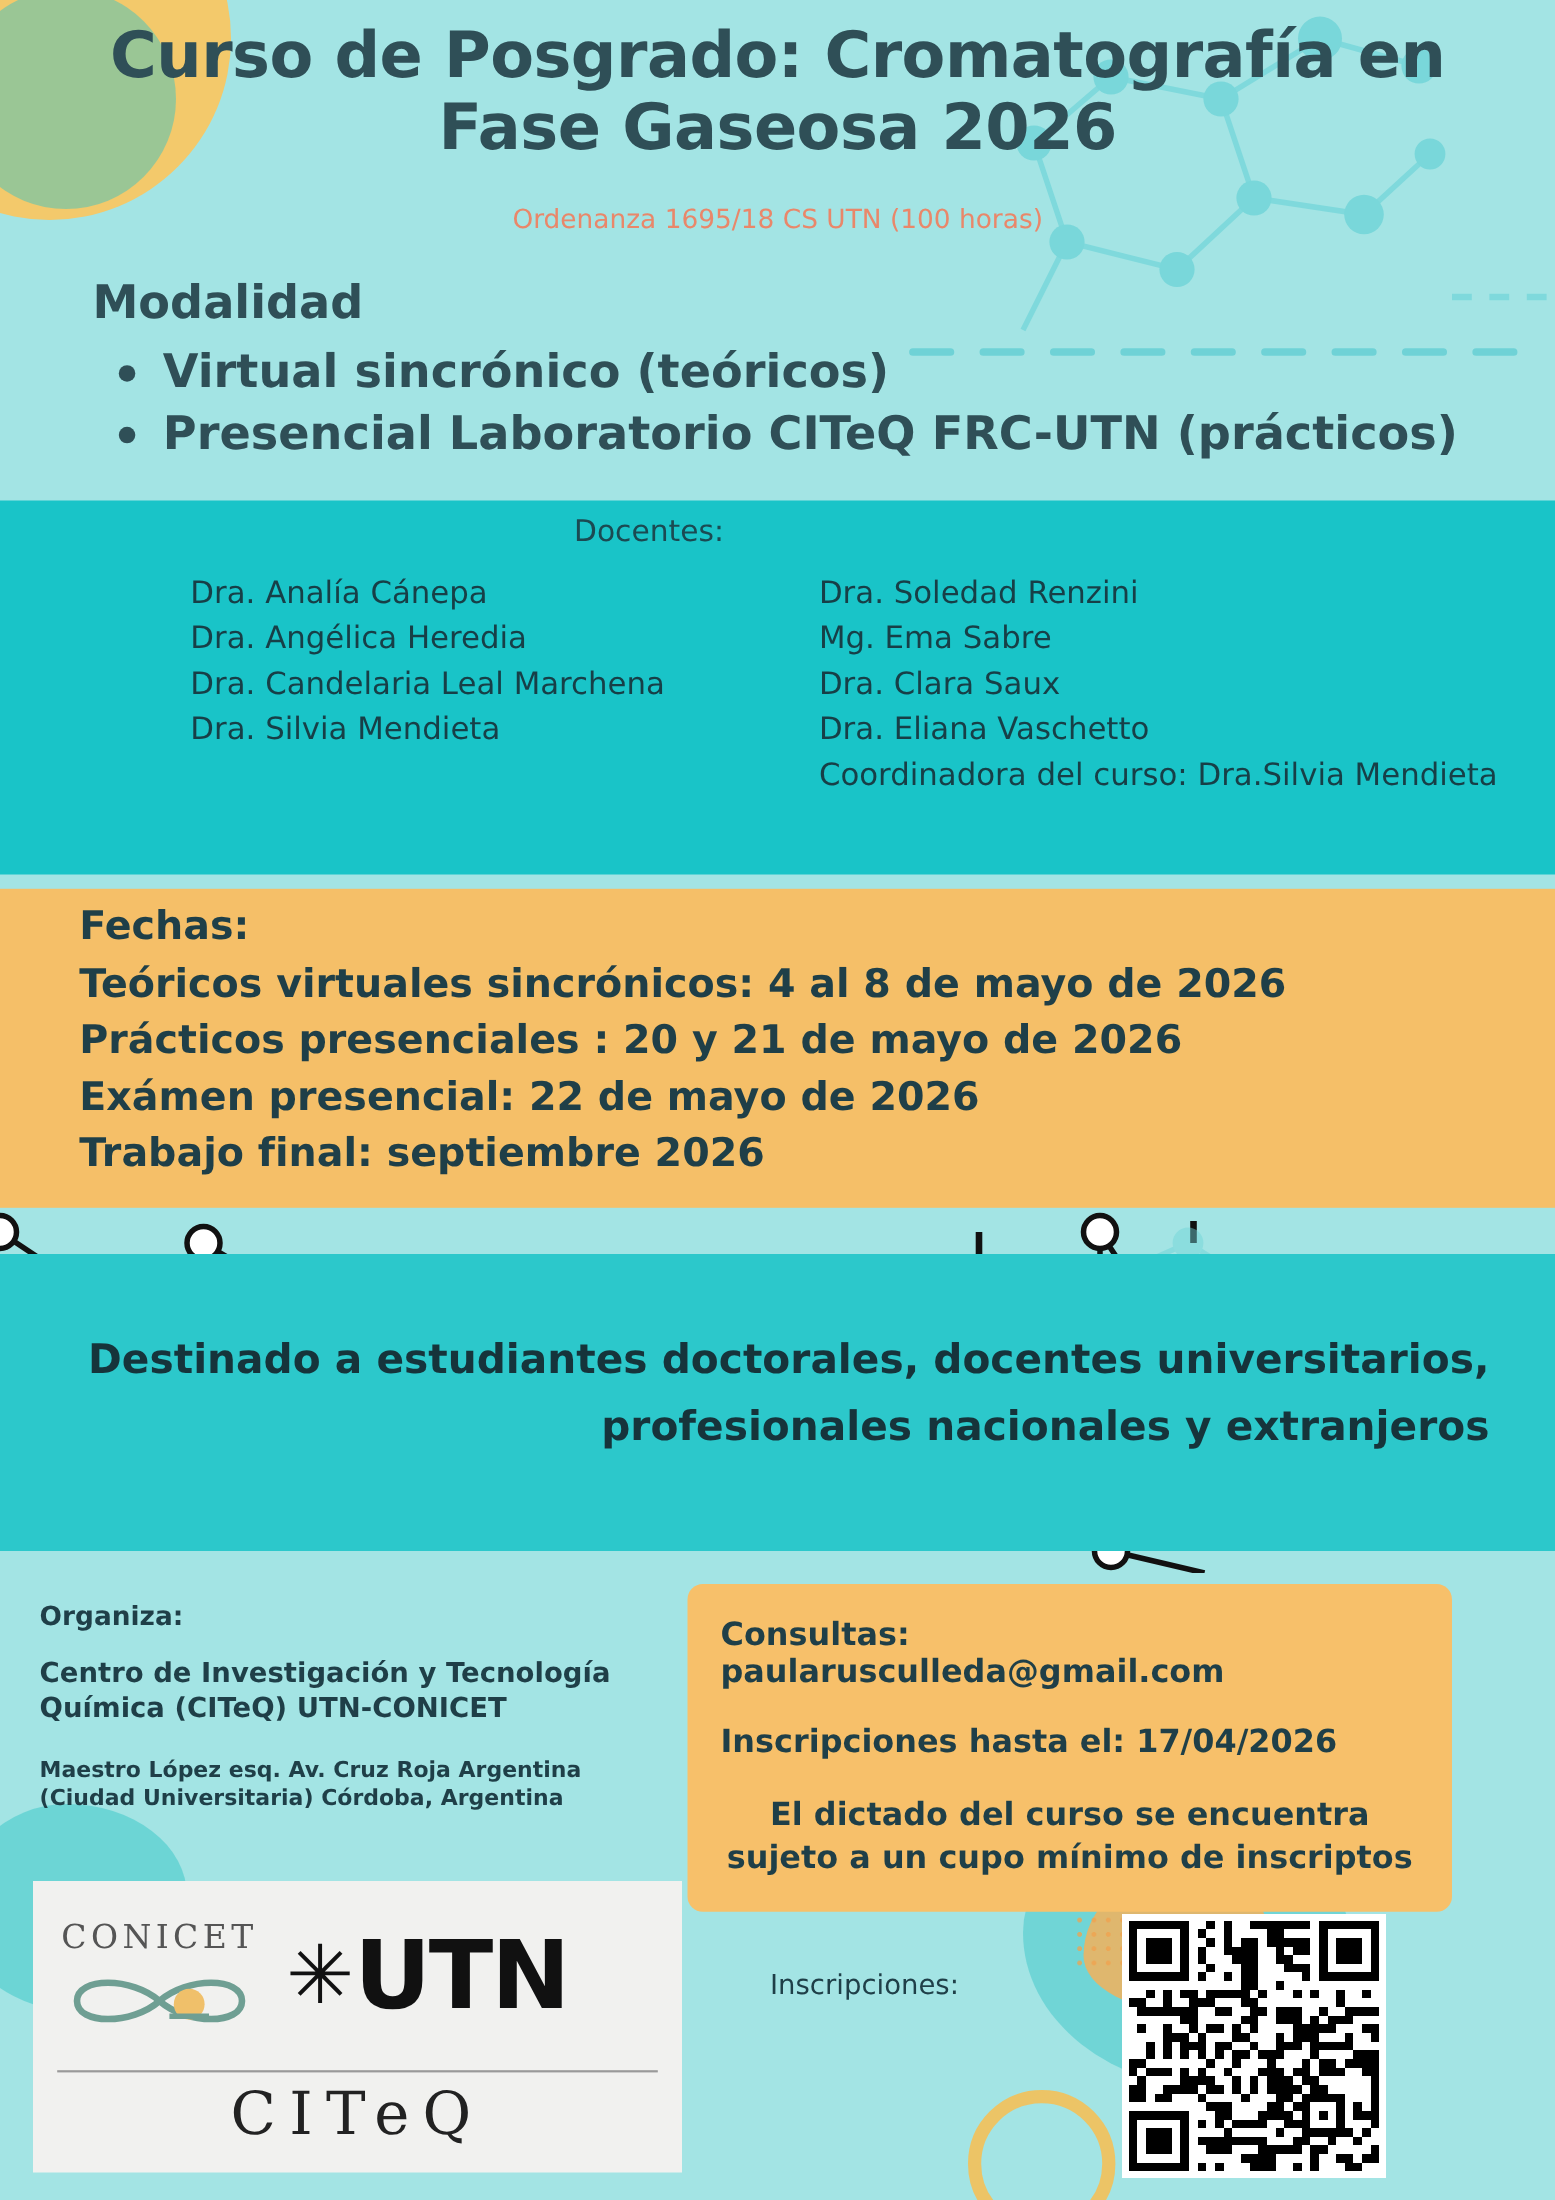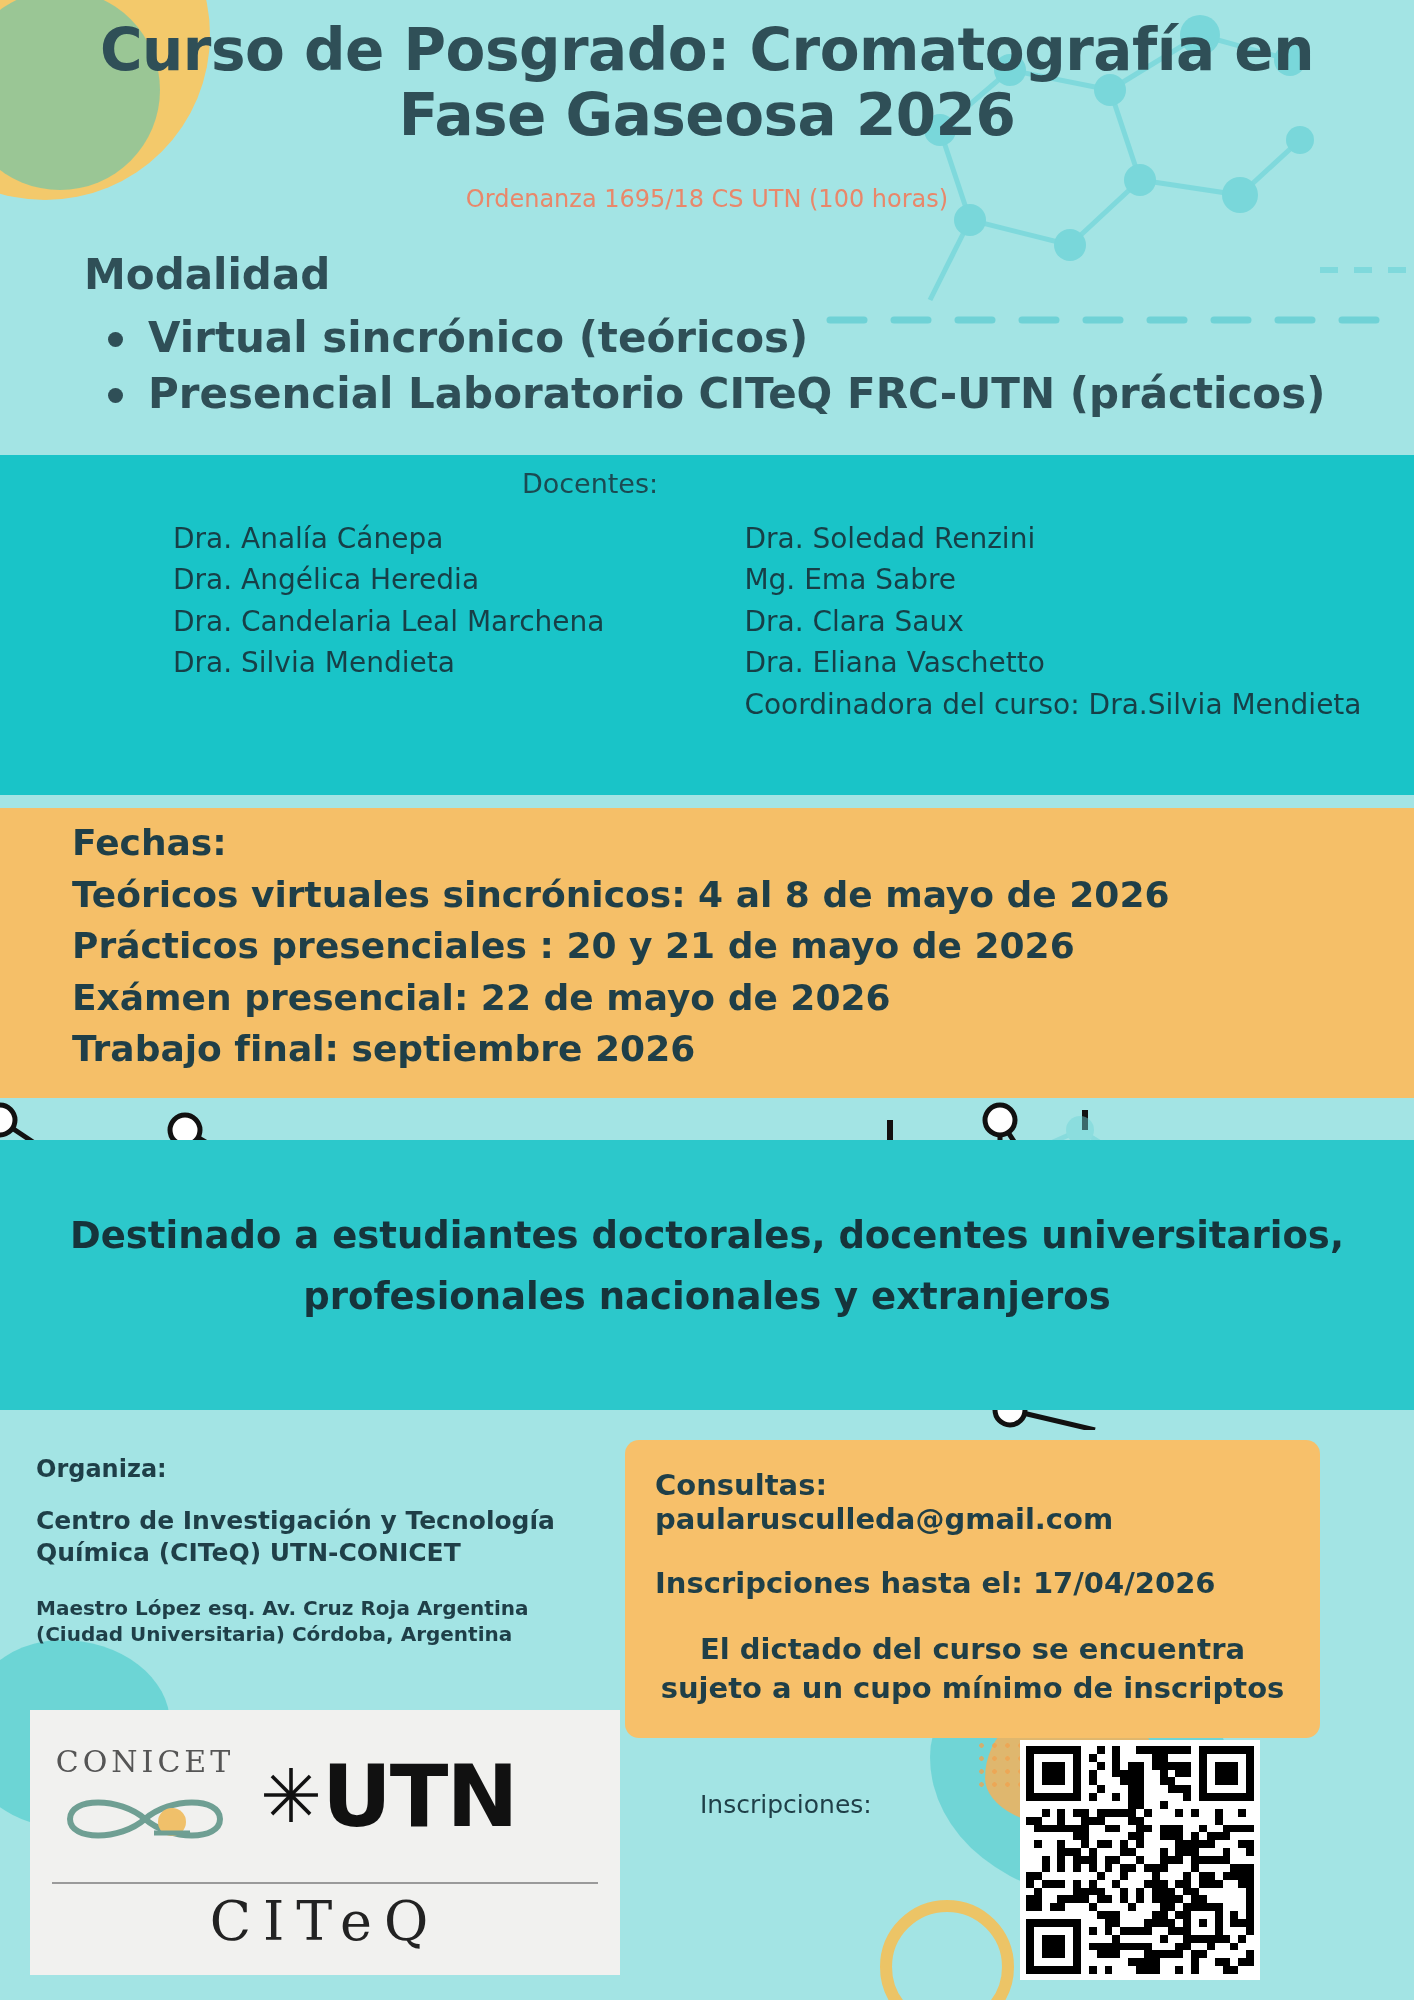--- a/index.html
+++ b/index.html
@@ -202,21 +202,21 @@
     font-size: 36px;
     line-height: 1.43;
     color: #1f3f48;
   }
 
   
   .destinado {
     position: absolute;
     left: 0; top: 1205px;
     width: 1414px;
-    text-align: center;
+    text-align: right;
     font-weight: bold;
     font-size: 37px;
     line-height: 1.65;
     color: #16343b;
     padding: 0 60px;
     box-sizing: border-box;
   }
 
   
   .organiza {

